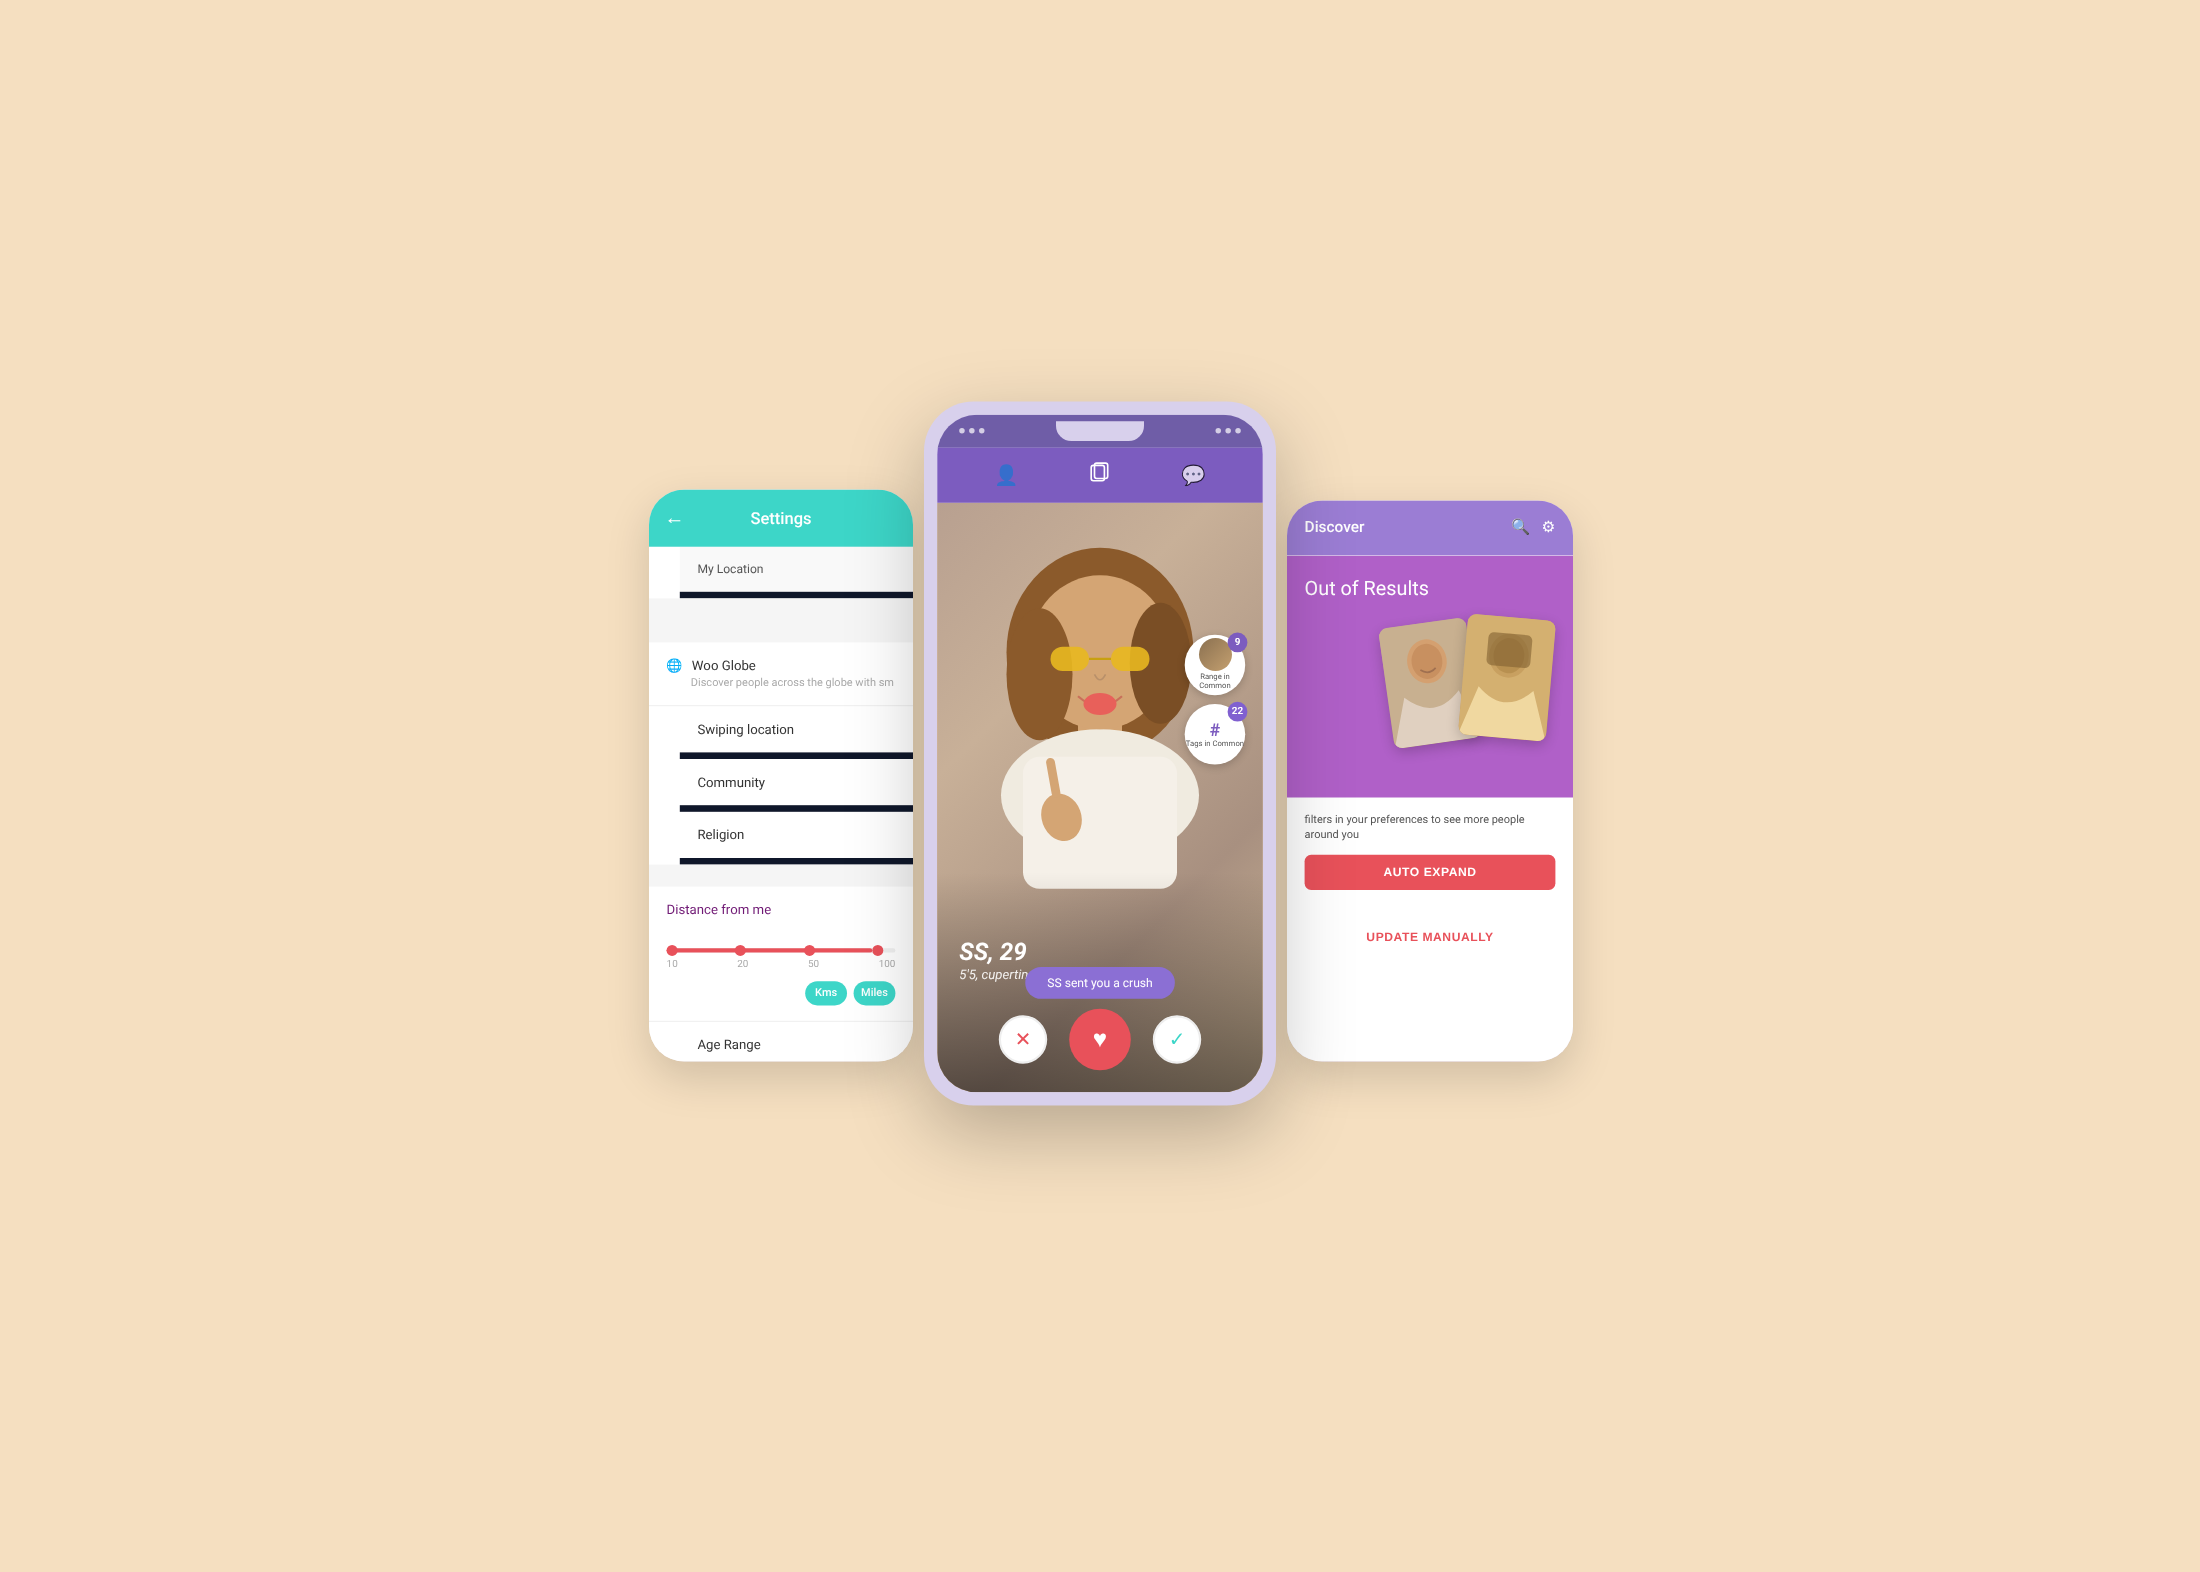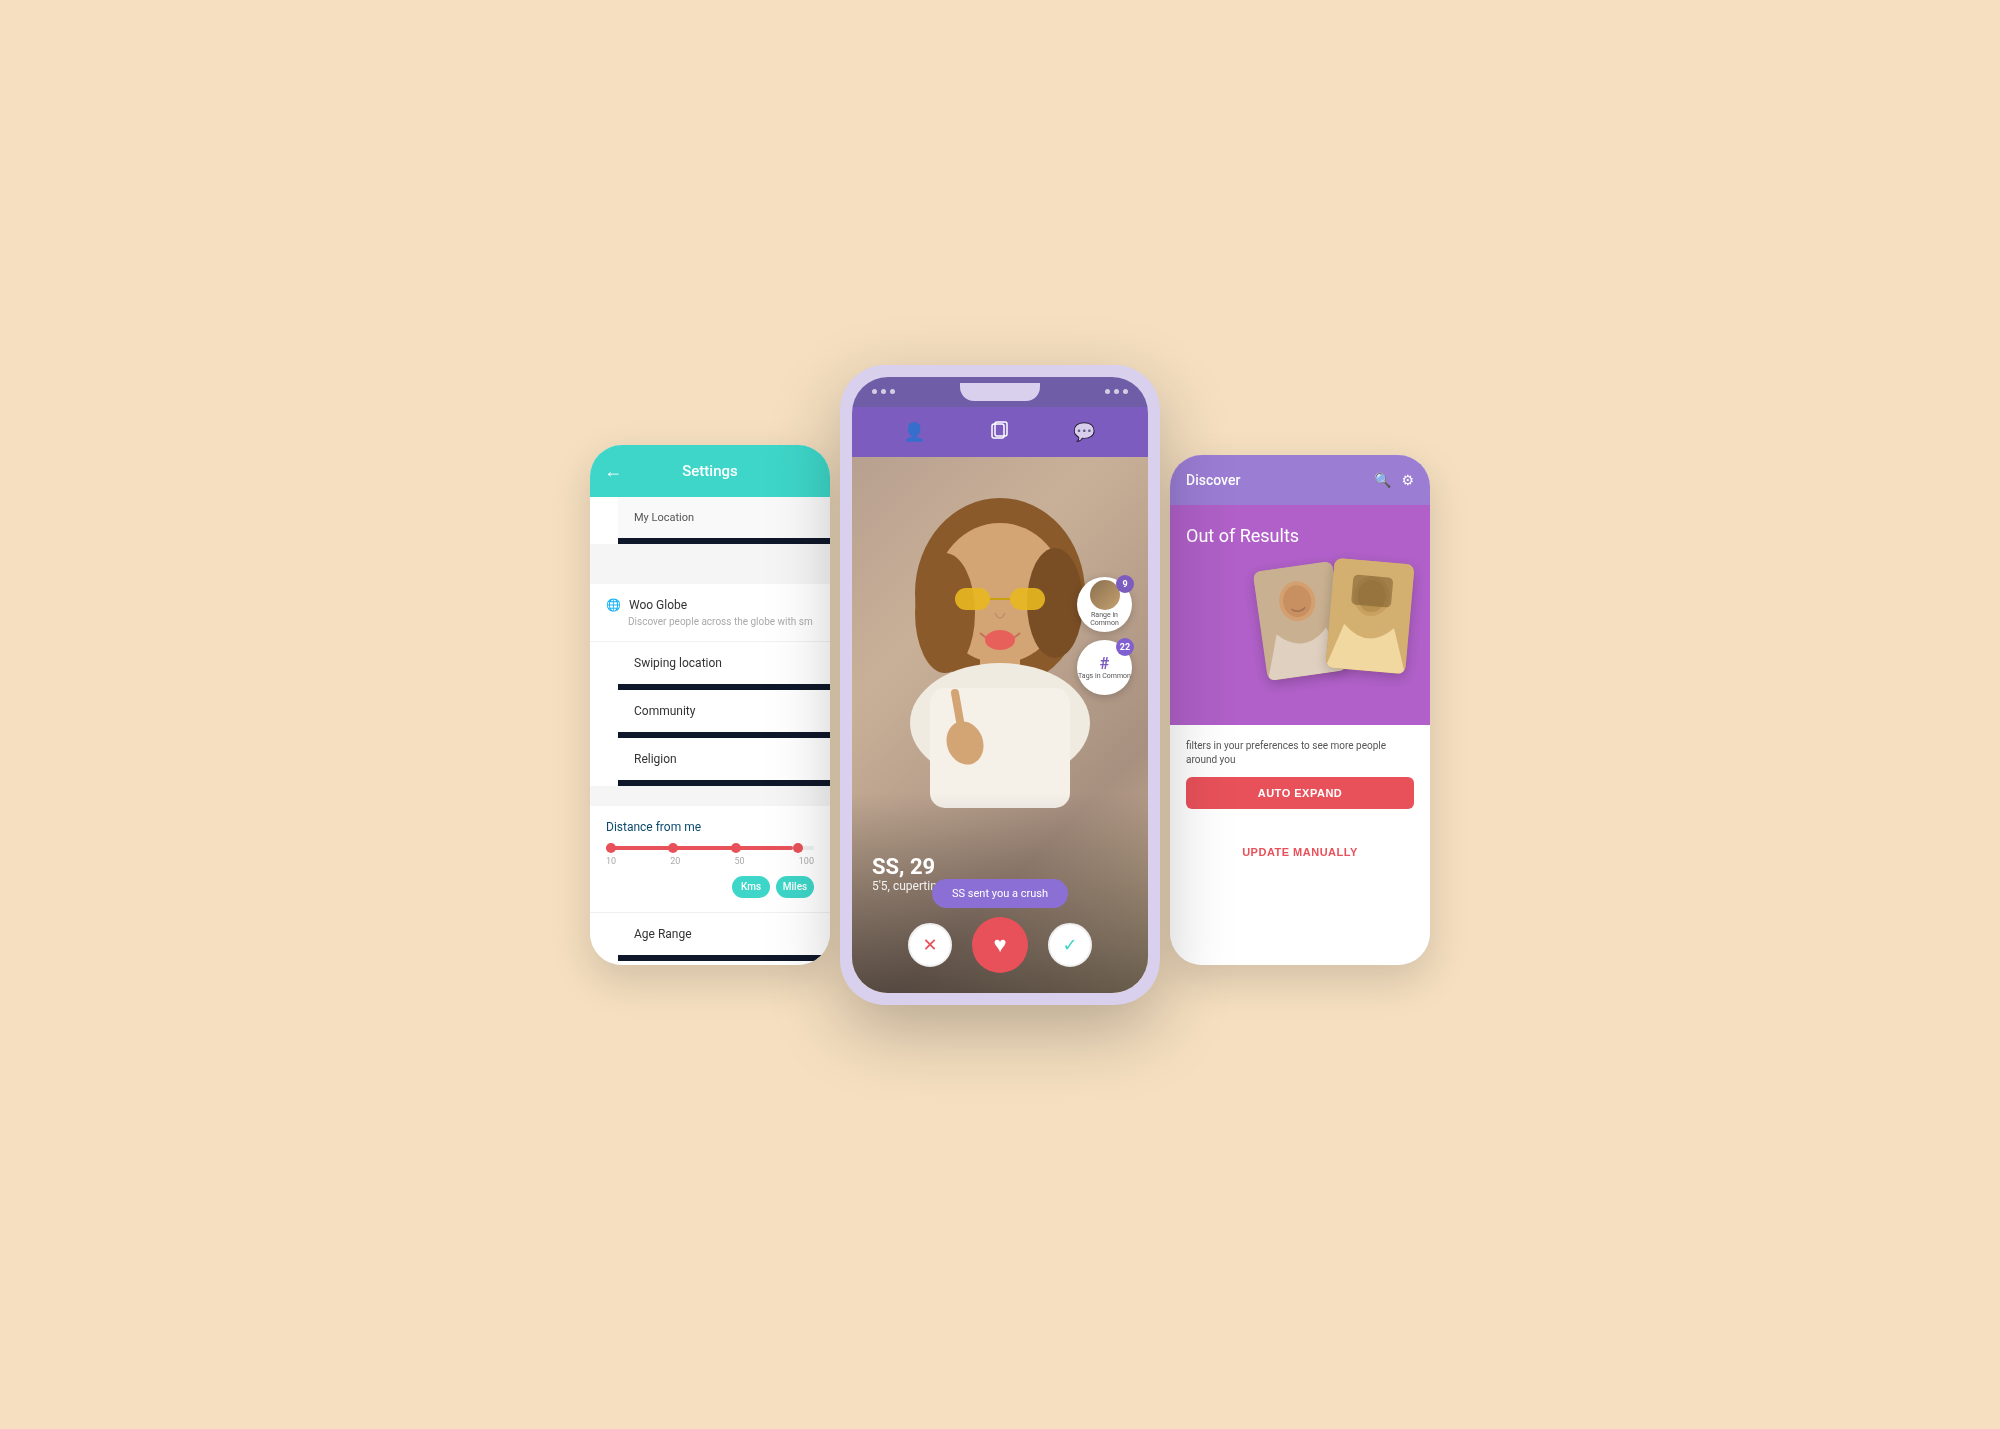--- a/index.html
+++ b/index.html
@@ -103,22 +103,22 @@
       padding-left: 22px;
     }
 
     .distance-section {
       padding: 14px 16px;
       border-bottom: 1px solid #f0f0f0;
     }
 
     .distance-title {
       font-size: 12px;
-      color: #0c4a6e;
-      margin-bottom: 12px;
+      color: #701a75;
+      margin-bottom: 28px;
     }
 
     .slider-track {
       position: relative;
       height: 4px;
       background: #f0f0f0;
       border-radius: 2px;
       margin-bottom: 6px;
     }
 
@@ -274,20 +274,21 @@
       height: 200px;
       background: linear-gradient(to top, rgba(0,0,0,0.5) 0%, transparent 100%);
     }
 
     .card-info {
       position: absolute;
       bottom: 100px;
       left: 20px;
       color: white;
       z-index: 5;
+      font-style: italic;
     }
 
     .card-name {
       font-size: 22px;
       font-weight: 700;
     }
 
     .card-details {
       font-size: 12px;
       opacity: 0.9;

